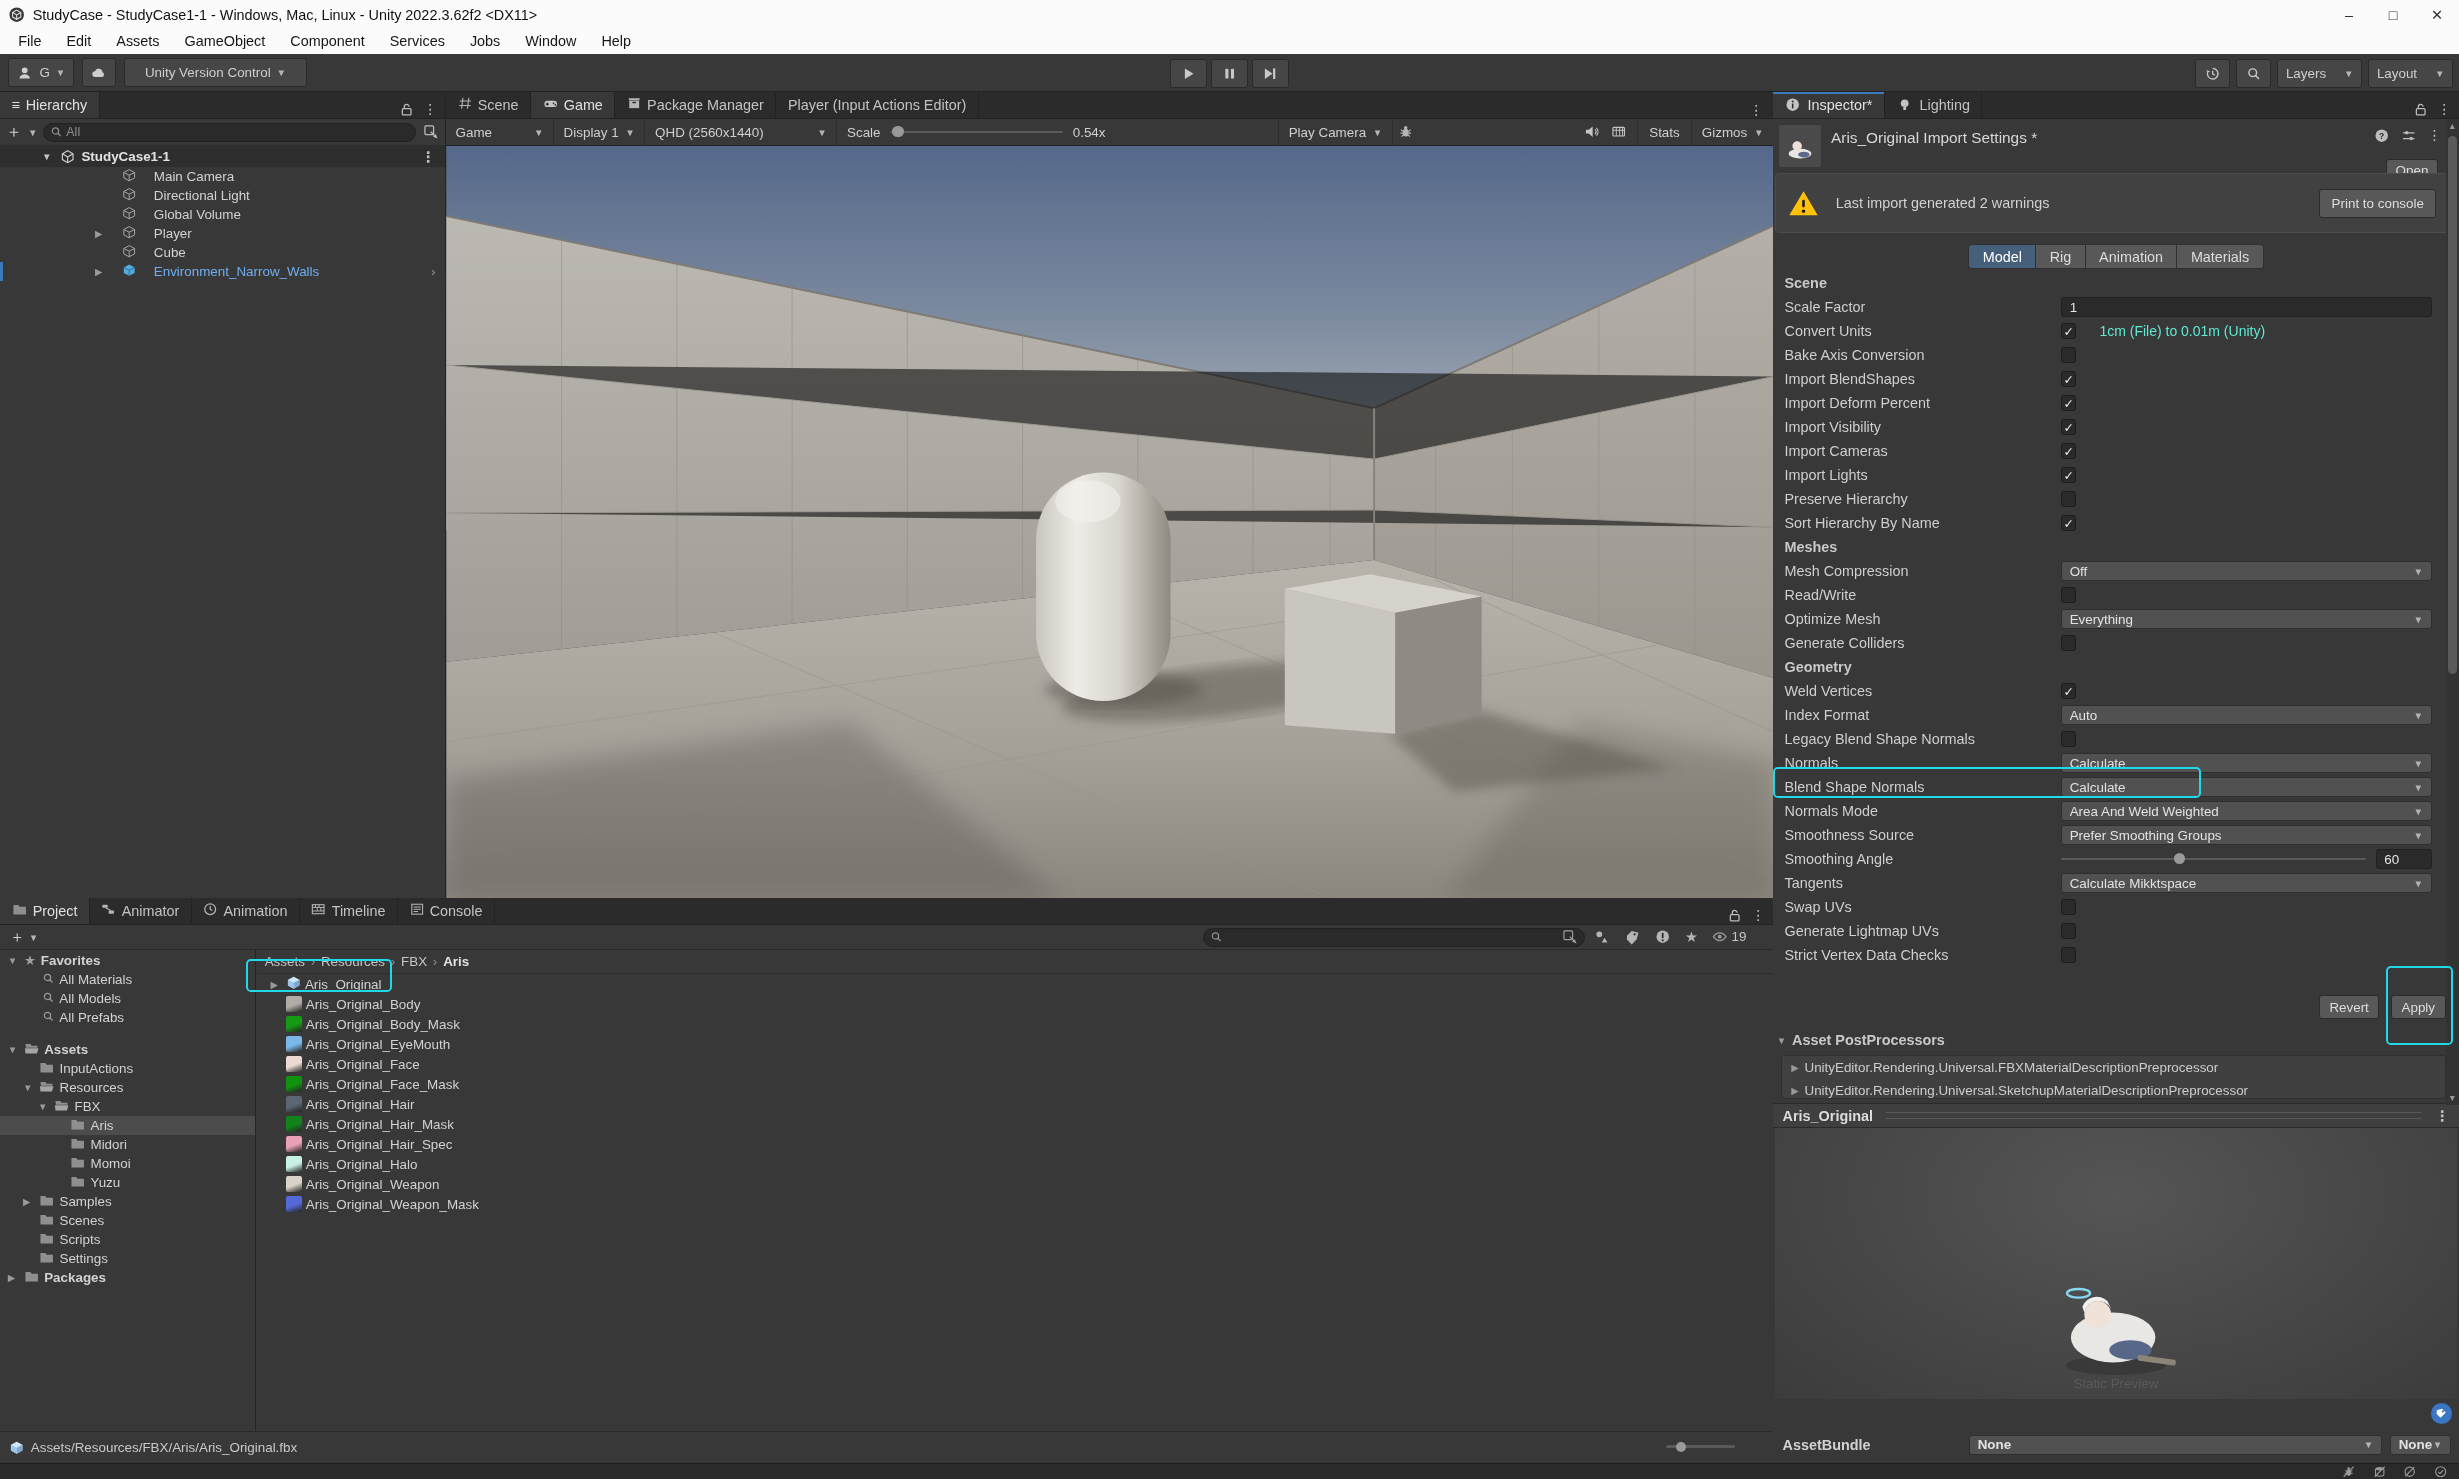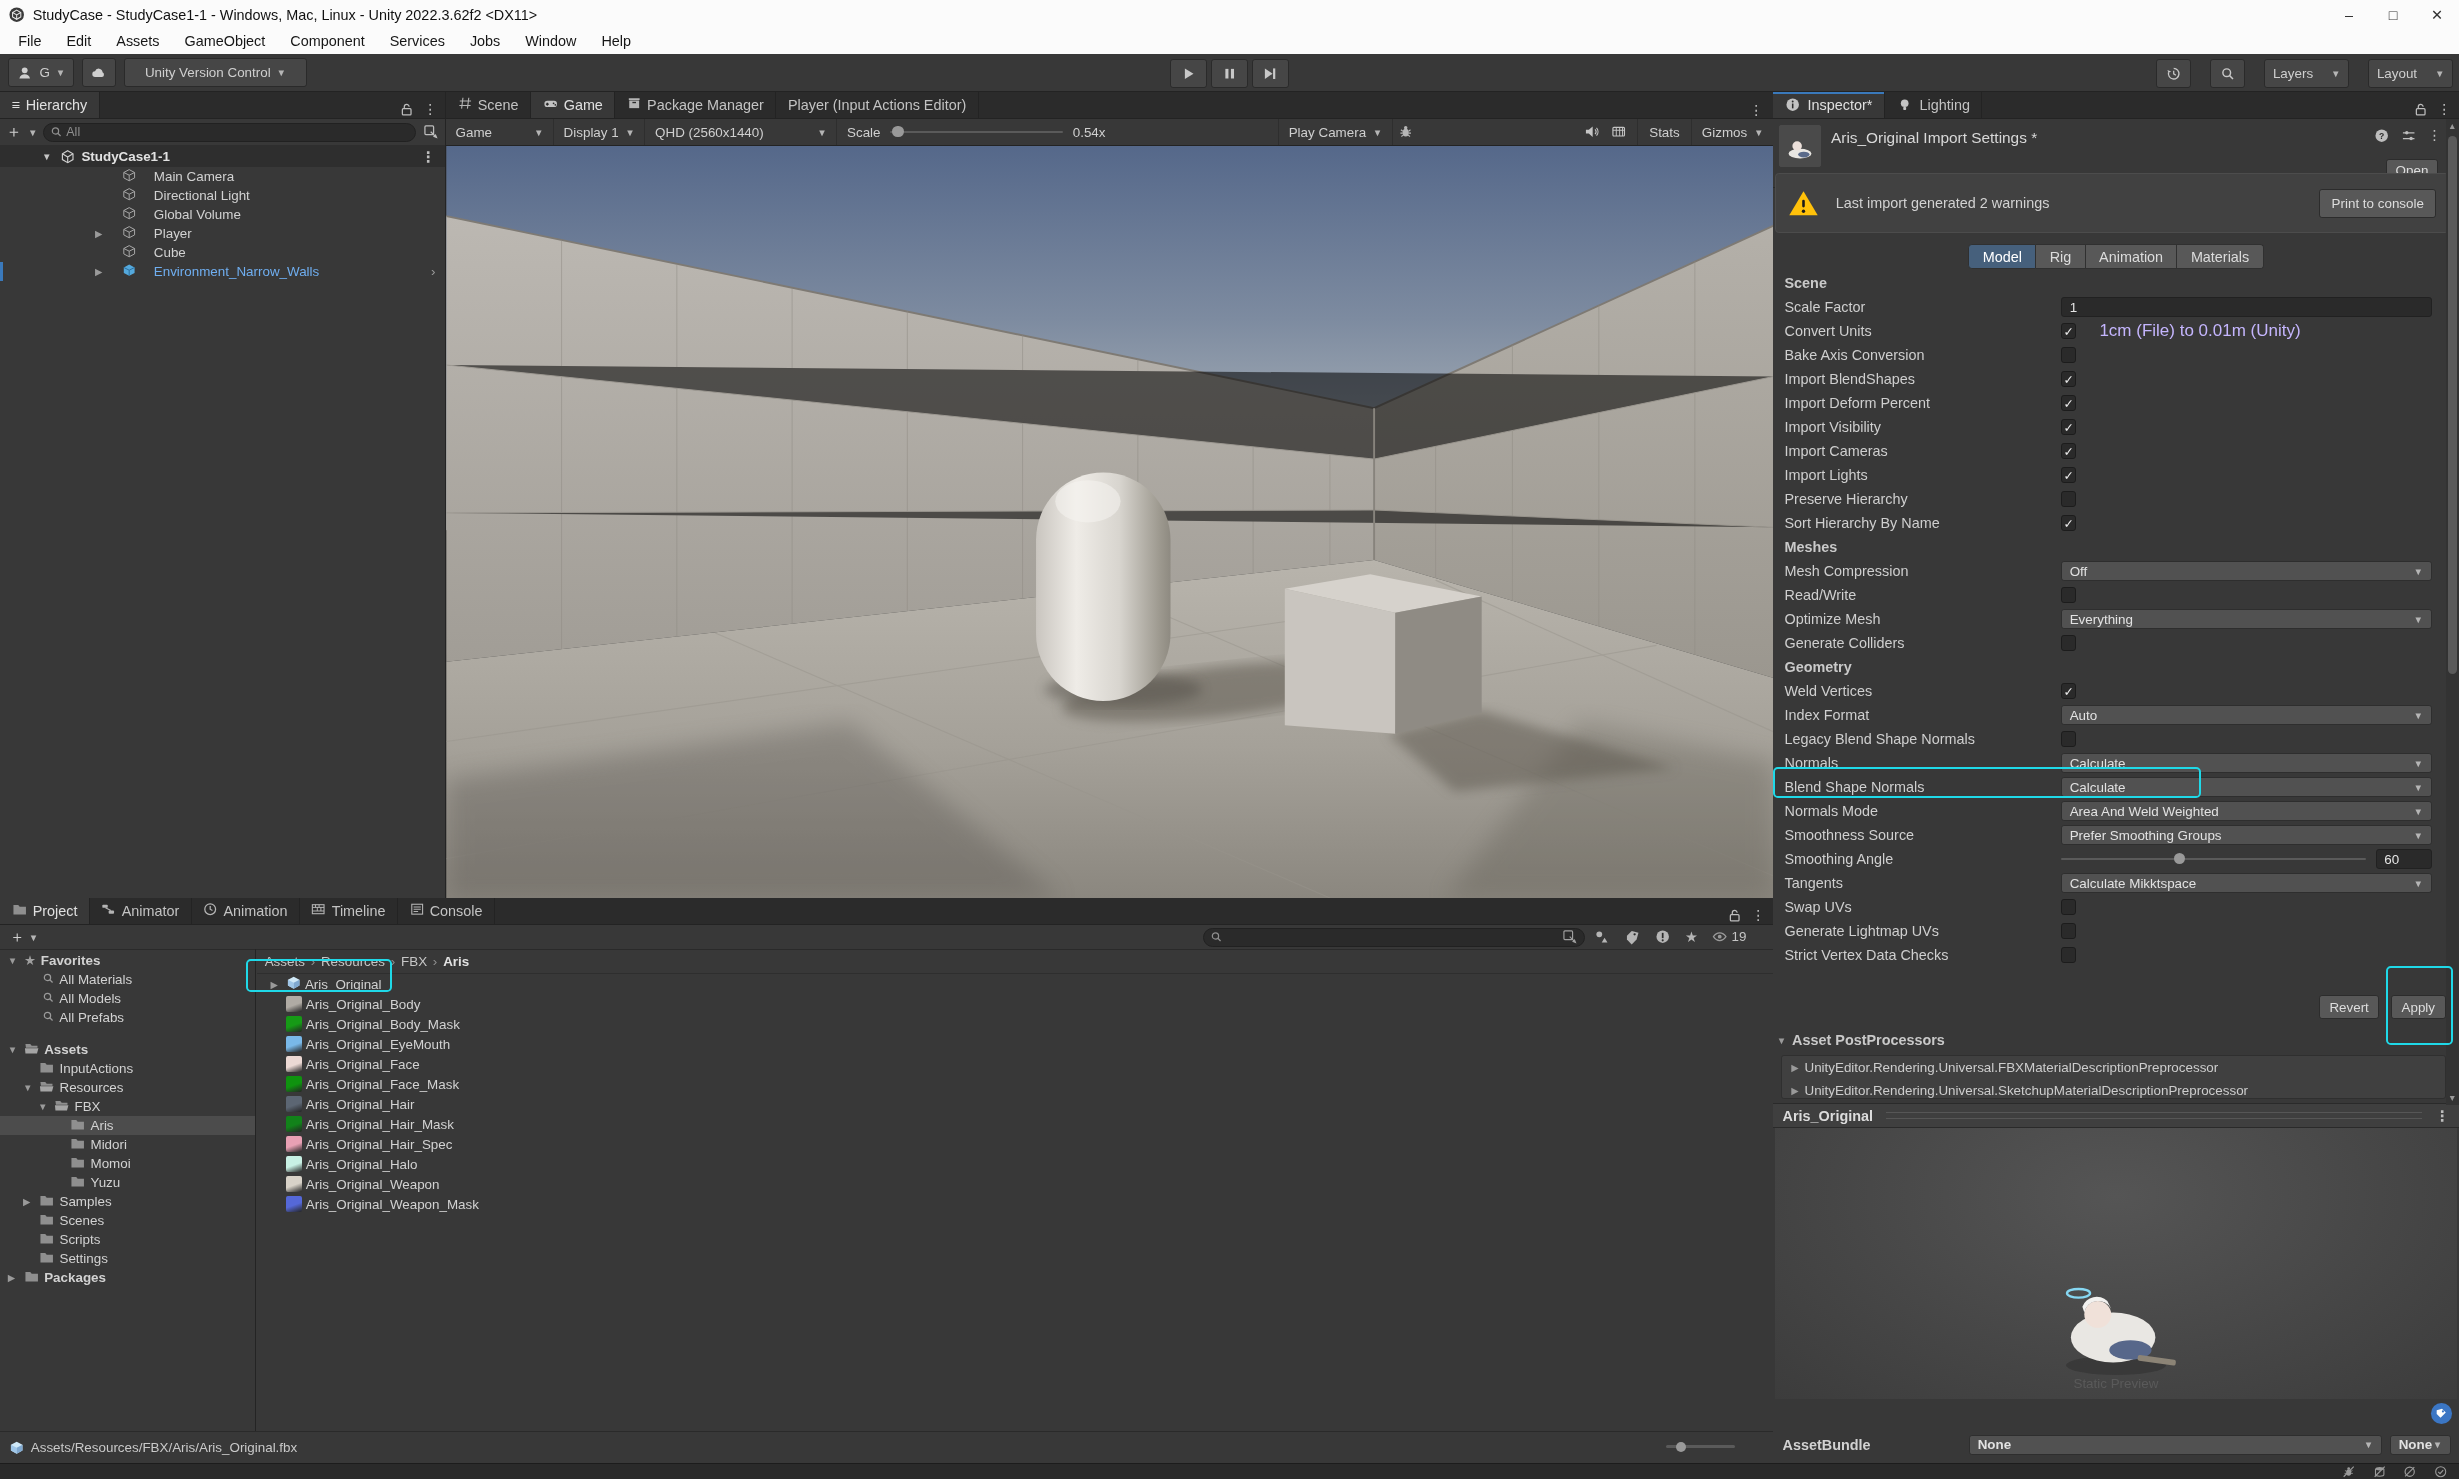--- a/index.html
+++ b/index.html
@@ -15,21 +15,21 @@
   .titlebar{left:0;top:0;width:2459px;height:29px;background:#fbfbfb;color:#111;display:flex;align-items:center;}
   .win-title{font-size:14.4px;margin-left:7.7px;}
   .win-controls{margin-left:auto;display:flex;height:100%;}
   .win-btn{width:44px;height:100%;display:flex;align-items:center;justify-content:center;color:#333;font-size:14.4px;}
   .menubar{left:0;top:29px;width:2459px;height:25px;background:#fbfbfb;color:#161616;display:flex;align-items:center;padding-left:5.8px;}
   .menu-item{padding:0 12.5px;font-size:14.4px;line-height:25px;}
   
   .toolbar{left:0;top:54px;width:2459px;height:38px;background:#383838;border-bottom:1.9px solid #232323;display:flex;align-items:center;}
   .tb-btn{height:29px;background:#464646;border:1px solid #2a2a2a;border-radius:2.9px;display:flex;align-items:center;justify-content:center;padding:0 7.7px;margin-left:7.7px;color:#cfcfcf;font-size:13.4px;gap:5.8px;}
   .tb-group-c{position:absolute;left:1170px;top:4.8px;display:flex;gap:3.8px;}
-  .tb-group-r{position:absolute;right:5.8px;top:4.8px;display:flex;gap:19px;}
+  .tb-group-r{position:absolute;right:5.8px;top:4.8px;display:flex;gap:6px;}
   .caret{font-size:9.6px;color:#b5b5b5;}
   
   .tabbar{background:#2b2b2b;display:flex;align-items:flex-end;height:27px;border-bottom:1px solid #232323;}
   .tab{height:26px;display:flex;align-items:center;gap:5.8px;padding:0 11.5px;background:#2b2b2b;color:#c3c3c3;font-size:14.4px;border-right:1px solid #232323;position:relative;}
   .tab.active{background:#383838;color:#e0e0e0;}
   .tab.active.blue-top:before{content:"";position:absolute;left:0;top:0;right:0;height:1.9px;background:#3a79bb;}
   .panel-rights{margin-left:auto;display:flex;align-items:center;gap:7.7px;padding-right:7.7px;color:#bdbdbd;}
   .kebab{font-size:14.4px;color:#bdbdbd;letter-spacing:0;}
   
   .hierarchy{left:0;top:92px;width:446px;height:806px;background:#383838;border-right:1.9px solid #242424;}
@@ -62,21 +62,21 @@
   .mode-tab:last-child{border-radius:0 3.8px 3.8px 0;}
   .mode-tab.active{background:#46607c;color:#fff;}
   .settings{position:absolute;left:0;top:179px;width:672px;}
   .ins-row{height:24px;position:relative;display:flex;align-items:center;padding-left:11.5px;font-size:14.4px;color:#cfcfcf;}
   .ins-row.hdr{font-weight:bold;color:#c9c9c9;}
   .ins-val{position:absolute;left:288px;right:13.4px;height:24px;display:flex;align-items:center;}
   .dd{width:100%;height:20px;background:#515151;border:1px solid #2e2e2e;border-radius:2.9px;display:flex;align-items:center;padding:0 7.7px;color:#e2e2e2;font-size:13.4px;}
   .dd .caret{margin-left:auto;}
   .inp{width:100%;height:20px;background:#2a2a2a;border:1px solid #212121;border-radius:2.9px;display:flex;align-items:center;padding:0 7.7px;color:#e6e6e6;font-size:13.4px;}
   .cb{width:15.4px;height:15.4px;background:#2a2a2a;border:1px solid #1c1c1c;border-radius:2.9px;display:flex;align-items:center;justify-content:center;color:#eee;font-size:12.5px;font-weight:bold;}
-  .note{margin-left:23px;font-size:17px;color:#c4b5fd;white-space:nowrap;text-align:right;}
+  .note{margin-left:23px;font-size:14px;color:#5eead4;white-space:nowrap;text-align:right;}
   .btnrow{position:absolute;right:13.4px;top:903px;display:flex;gap:11.5px;}
   .btnrow .btn{height:24px;padding:0 9.6px;}
   .pp-head{position:absolute;left:3.8px;top:940px;display:flex;align-items:center;gap:5.8px;font-weight:bold;color:#c9c9c9;}
   .pp-box{position:absolute;left:7.7px;top:963px;width:665px;height:44px;background:#404040;border:1px solid #2f2f2f;border-radius:2.9px;overflow:hidden;}
   .pp-row{height:23px;display:flex;align-items:center;gap:5.8px;padding-left:9.6px;font-size:13.4px;color:#cdcdcd;white-space:nowrap;}
   .preview-head{position:absolute;left:0;top:1011px;width:686px;height:25px;background:#3f3f3f;border-top:1px solid #2a2a2a;border-bottom:1px solid #2a2a2a;display:flex;align-items:center;padding:0 9.6px;font-weight:bold;color:#dcdcdc;}
   .drag-lines{flex:1;height:6.7px;margin:0 13.4px;border-top:1px solid #565656;border-bottom:1px solid #565656;}
   .preview-body{position:absolute;left:1.9px;top:1036px;width:682px;height:271px;background:radial-gradient(ellipse at 50% 25%, #555555 0%, #474747 55%, #3c3c3c 100%);}
   .static-prev{position:absolute;left:0;right:0;bottom:7.7px;text-align:center;color:#5a5a5a;font-size:13.4px;}
   .ab-row{position:absolute;left:0;top:1339px;width:686px;height:27px;display:flex;align-items:center;padding-left:9.6px;font-weight:bold;}

